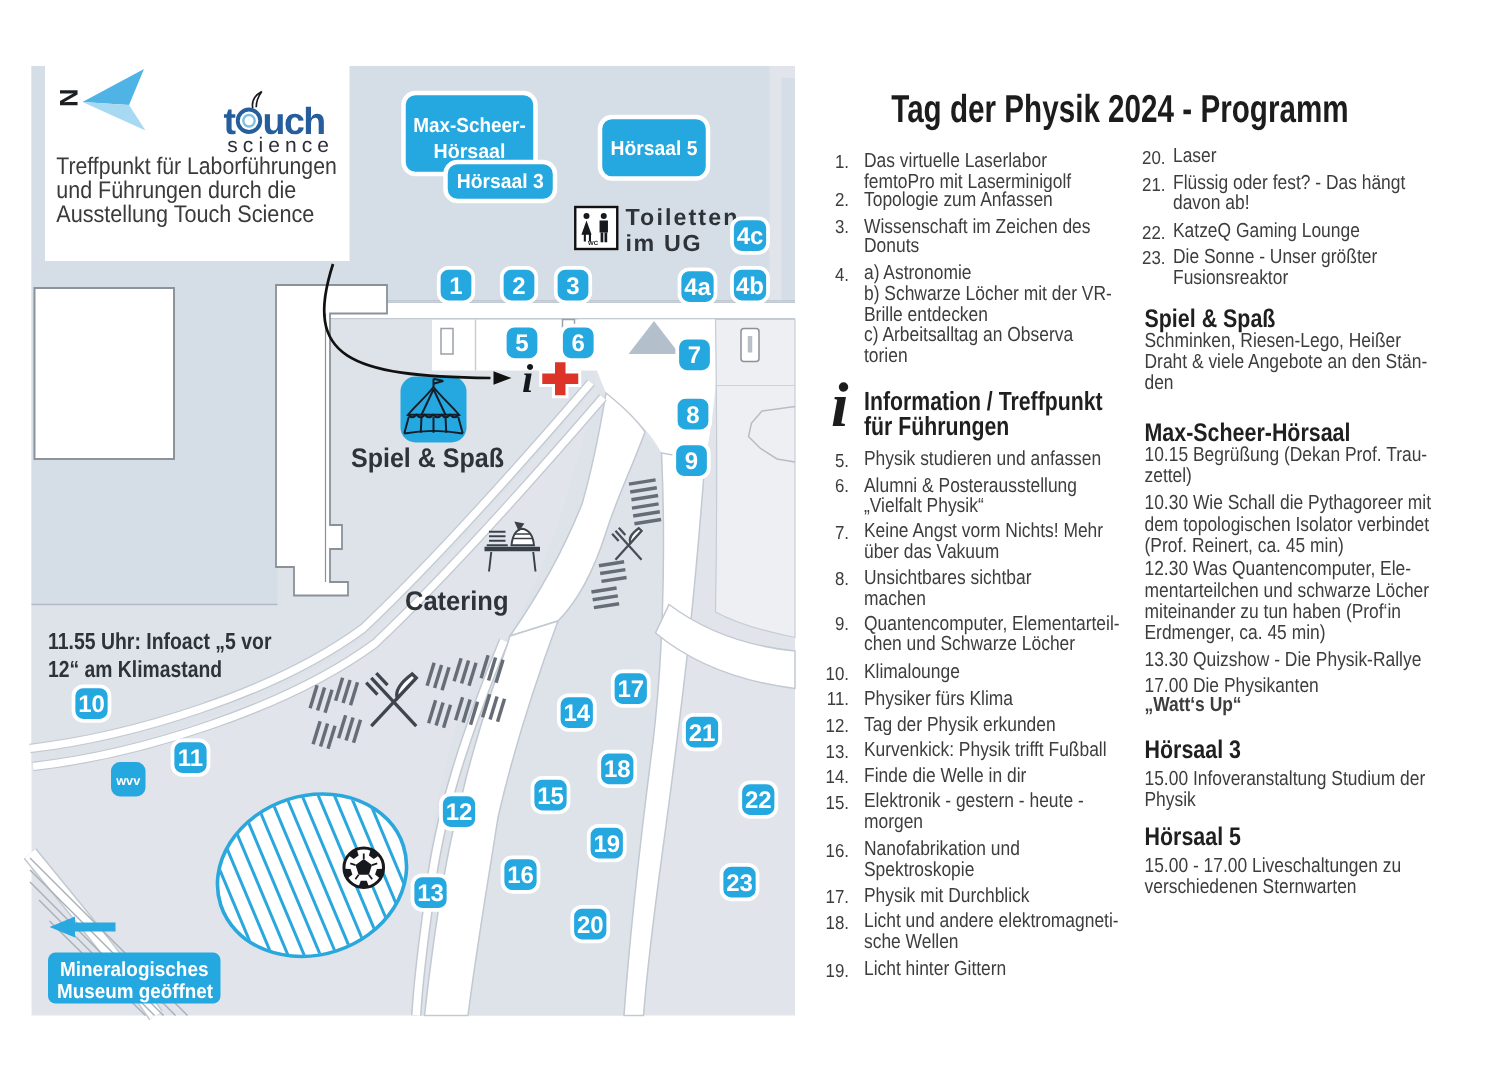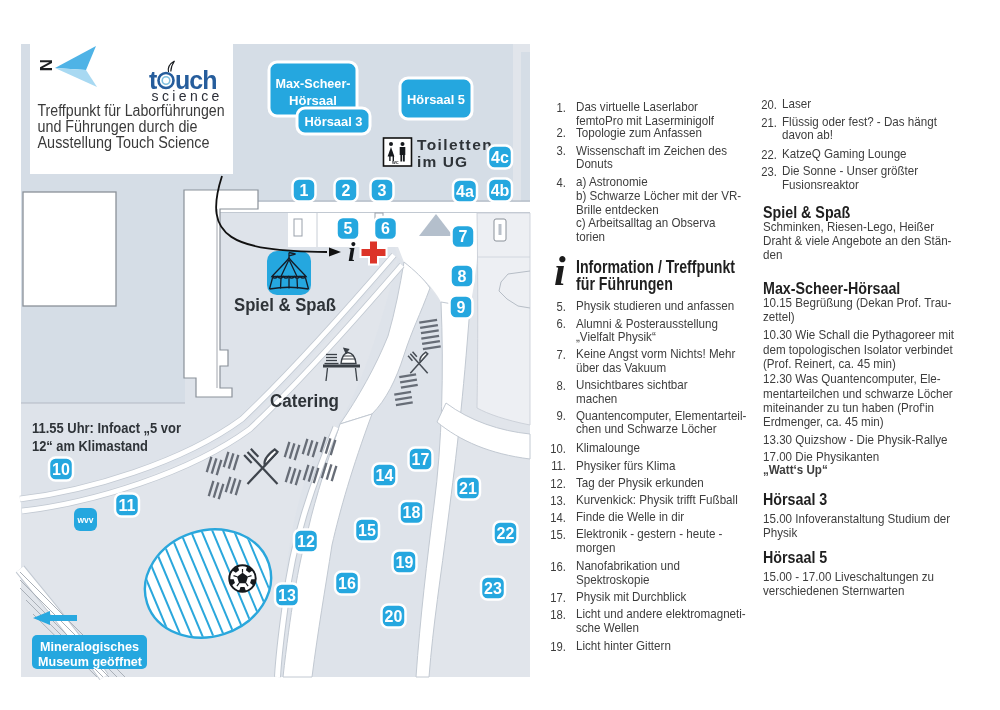--- a/index.html
+++ b/index.html
@@ -10,20 +10,23 @@
       transform-origin:0 0;transform:scaleX(0.86);white-space:nowrap;}
   .num{position:absolute;color:#3d3d3d;font-size:12.5px;text-align:right;width:24px;
        transform-origin:100% 0;transform:scaleX(0.9);}
   .hdr{position:absolute;color:#1f1f1f;font-size:17px;font-weight:700;line-height:17px;
        transform-origin:0 0;transform:scaleX(0.84);white-space:nowrap;}
 </style>
 </head>
 <body>
 <div id="page">
 
+<div style="position:absolute;left:497px;top:57px;width:500px;text-align:center;">
+<span style="display:inline-block;font-size:26px;font-weight:700;color:#1c1c1c;transform:scaleX(0.76);white-space:nowrap;">Tag der Physik 2024 - Programm</span>
+</div>
 
 <div class="num" style="left:541.5px;top:100.7px;">1.</div>
 <div class="rp" style="left:576.3px;top:99.9px;">Das virtuelle Laserlabor<br>femtoPro mit Laserminigolf</div>
 
 <div class="num" style="left:541.5px;top:126.4px;">2.</div>
 <div class="rp" style="left:576.3px;top:125.6px;">Topologie zum Anfassen</div>
 
 <div class="num" style="left:541.5px;top:144.3px;">3.</div>
 <div class="rp" style="left:576.3px;top:143.5px;">Wissenschaft im Zeichen des<br>Donuts</div>
 

